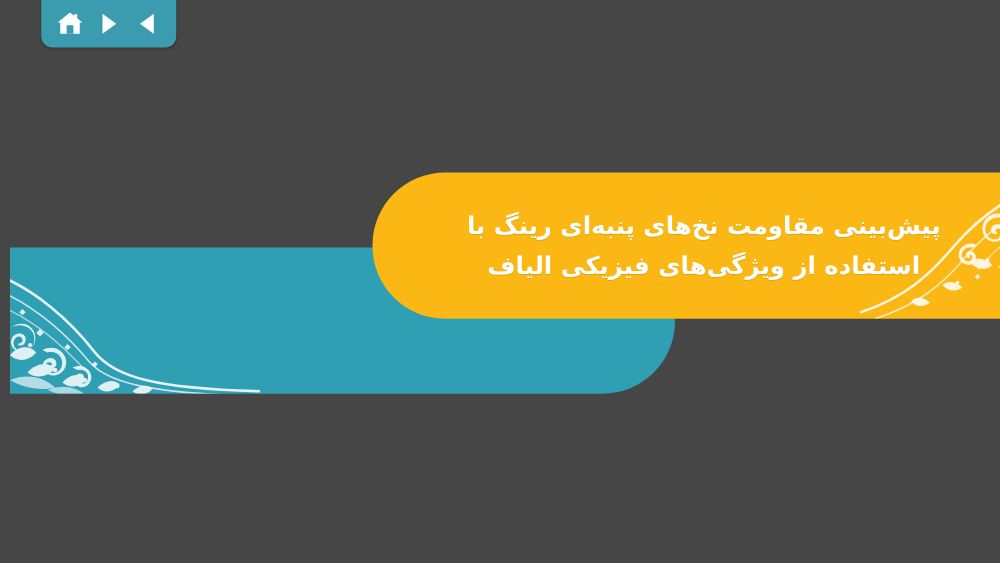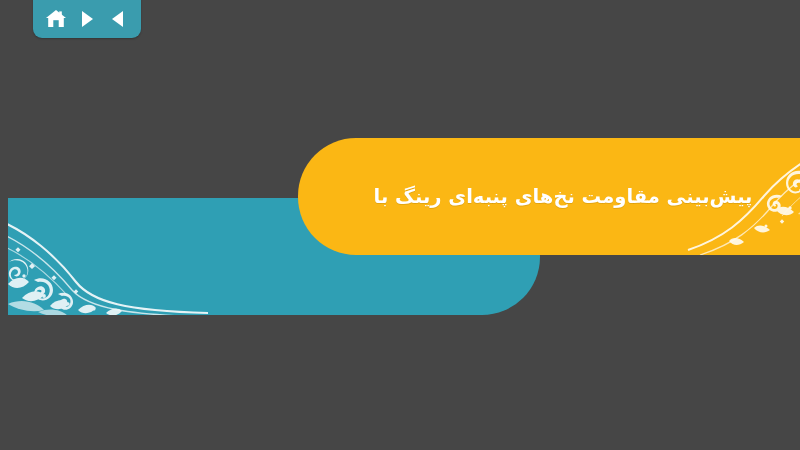--- a/index.html
+++ b/index.html
@@ -167,20 +167,21 @@
         <circle cx="88" cy="88" r="1.5"></circle>
         <circle cx="156" cy="36" r="1.7"></circle>
 
         <path d="M180 48 c-14 -6 -28 -2 -36 6 c12 3 26 0 36 -6 z" opacity=".7"></path>
         <path d="M150 72 c-12 -5 -24 -2 -30 4 c11 2 21 0 30 -4 z" opacity=".65"></path>
       </g>
     </svg>
 
     <div id="title-block">
       <div class="title-line">پیش‌بینی مقاومت نخ‌های پنبه‌ای رینگ با</div>
+      <div class="title-line">استفاده از ویژگی‌های فیزیکی الیاف</div>
     </div>
   </div>
 
   <div id="nav-bar">
 
     <div class="nav-btn">
       <span>
         <svg width="17" height="18" viewBox="0 0 17 18" aria-hidden="true">
           <path d="M14 1 L3 9 L14 17 Z" fill="#ffffff"></path>
         </svg>

